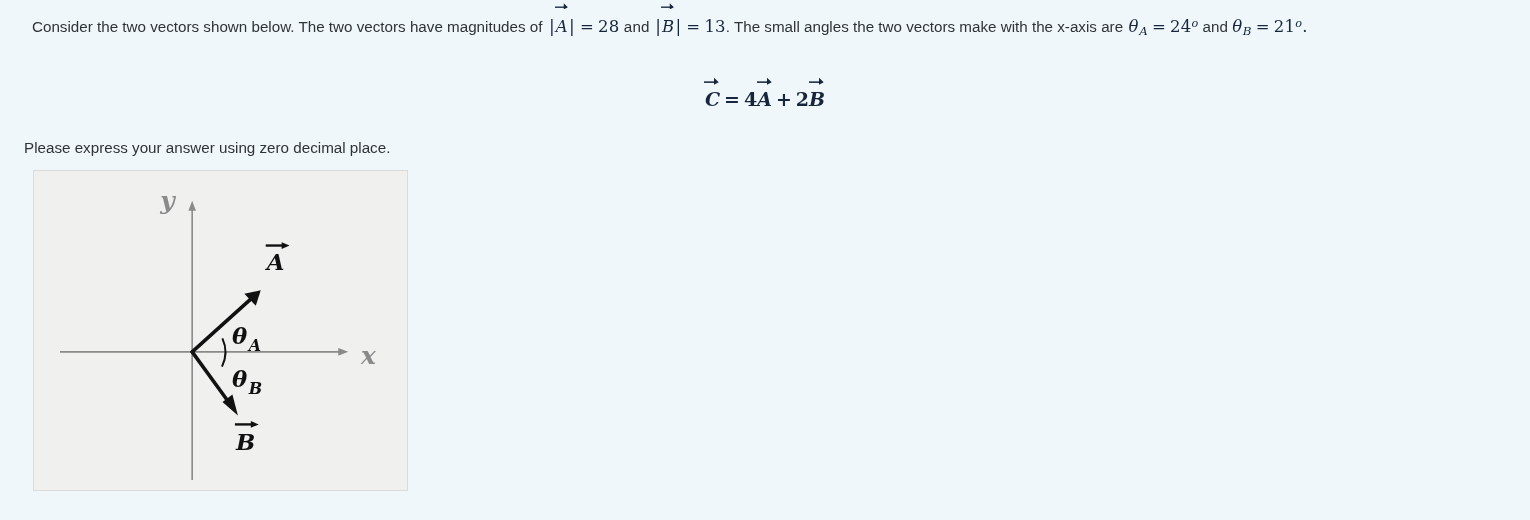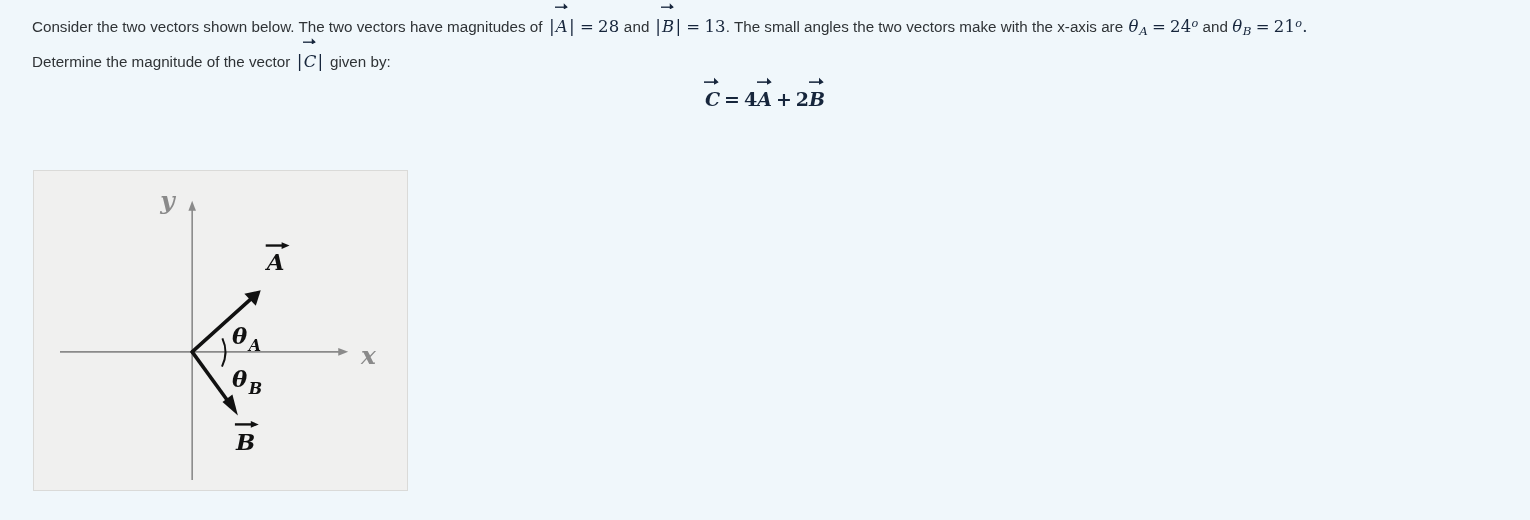--- a/index.html
+++ b/index.html
@@ -168,26 +168,20 @@
                 <path d="M13 2.3 L19 6 L13 8.2 Z" fill="#17263c"></path>
               </svg>
             </span><span>A</span></span><span class="bar">|</span><span class="op">=</span><span>28</span></span><span class="m" style="font-family:'Liberation Sans',sans-serif;font-size:15.2px;color:#2f3336;">
         <span>and</span> </span><span class="m"><span class="bar">|</span><span class="vec mi"><span class="arw">
               <svg viewBox="0 0 20 8" preserveAspectRatio="none">
                 <path d="M0 6 L17 6" stroke="#17263c" stroke-width="1.3" fill="none"></path>
                 <path d="M13 2.3 L19 6 L13 8.2 Z" fill="#17263c"></path>
               </svg>
             </span><span>B</span></span><span class="bar">|</span><span class="op">=</span><span>13</span></span><span>.  The small angles the two vectors make with the x-axis are</span><span class="m"> <span class="mi">θ</span><span class="sub">A</span><span class="op">=</span><span>24</span><span class="sup-deg">o</span></span><span style="font-size:15.2px;color:#2f3336;"> <span>and</span> </span><span class="m"><span class="mi">θ</span><span class="sub">B</span><span class="op">=</span><span>21</span><span class="sup-deg">o</span><span>.</span></span></span>
 
-    <span class="ln"><span>Determine the magnitude of the vector</span><span class="m"> <span class="bar">|</span><span class="vec mi"><span class="arw">
-              <svg viewBox="0 0 20 8" preserveAspectRatio="none">
-                <path d="M0 6 L17 6" stroke="#17263c" stroke-width="1.3" fill="none"></path>
-                <path d="M13 2.3 L19 6 L13 8.2 Z" fill="#17263c"></path>
-              </svg>
-            </span><span>C</span></span><span class="bar">|</span> </span><span>given by:</span></span>
   </div>
 
   <div class="equation">
     <span class="vec mi"><span class="arw">
           <svg viewBox="0 0 20 8" preserveAspectRatio="none">
             <path d="M0 6 L17 6" stroke="#17263c" stroke-width="1.3" fill="none"></path>
             <path d="M13 2.3 L19 6 L13 8.2 Z" fill="#17263c"></path>
           </svg>
         </span><span>C</span></span><span class="op">=</span><span>4</span><span class="vec mi"><span class="arw">
           <svg viewBox="0 0 20 8" preserveAspectRatio="none">
@@ -195,20 +189,21 @@
             <path d="M13 2.3 L19 6 L13 8.2 Z" fill="#17263c"></path>
           </svg>
         </span><span>A</span></span><span class="op">+</span><span>2</span><span class="vec mi"><span class="arw">
           <svg viewBox="0 0 20 8" preserveAspectRatio="none">
             <path d="M0 6 L17 6" stroke="#17263c" stroke-width="1.3" fill="none"></path>
             <path d="M13 2.3 L19 6 L13 8.2 Z" fill="#17263c"></path>
           </svg>
         </span><span>B</span></span>
   </div>
 
+  <div class="instruction">Please express your answer using zero decimal place.</div>
 
   <div class="figure-panel">
     <svg viewBox="0 0 375 321">
 
       <line x1="159" y1="38" x2="159" y2="311" stroke="#8a8a8a" stroke-width="1.6"></line>
       <polygon points="159,30 155.2,40 162.8,40" fill="#8a8a8a"></polygon>
 
       <line x1="26" y1="182" x2="308" y2="182" stroke="#8a8a8a" stroke-width="1.6"></line>
       <polygon points="316,182 306,178.2 306,185.8" fill="#8a8a8a"></polygon>
 

